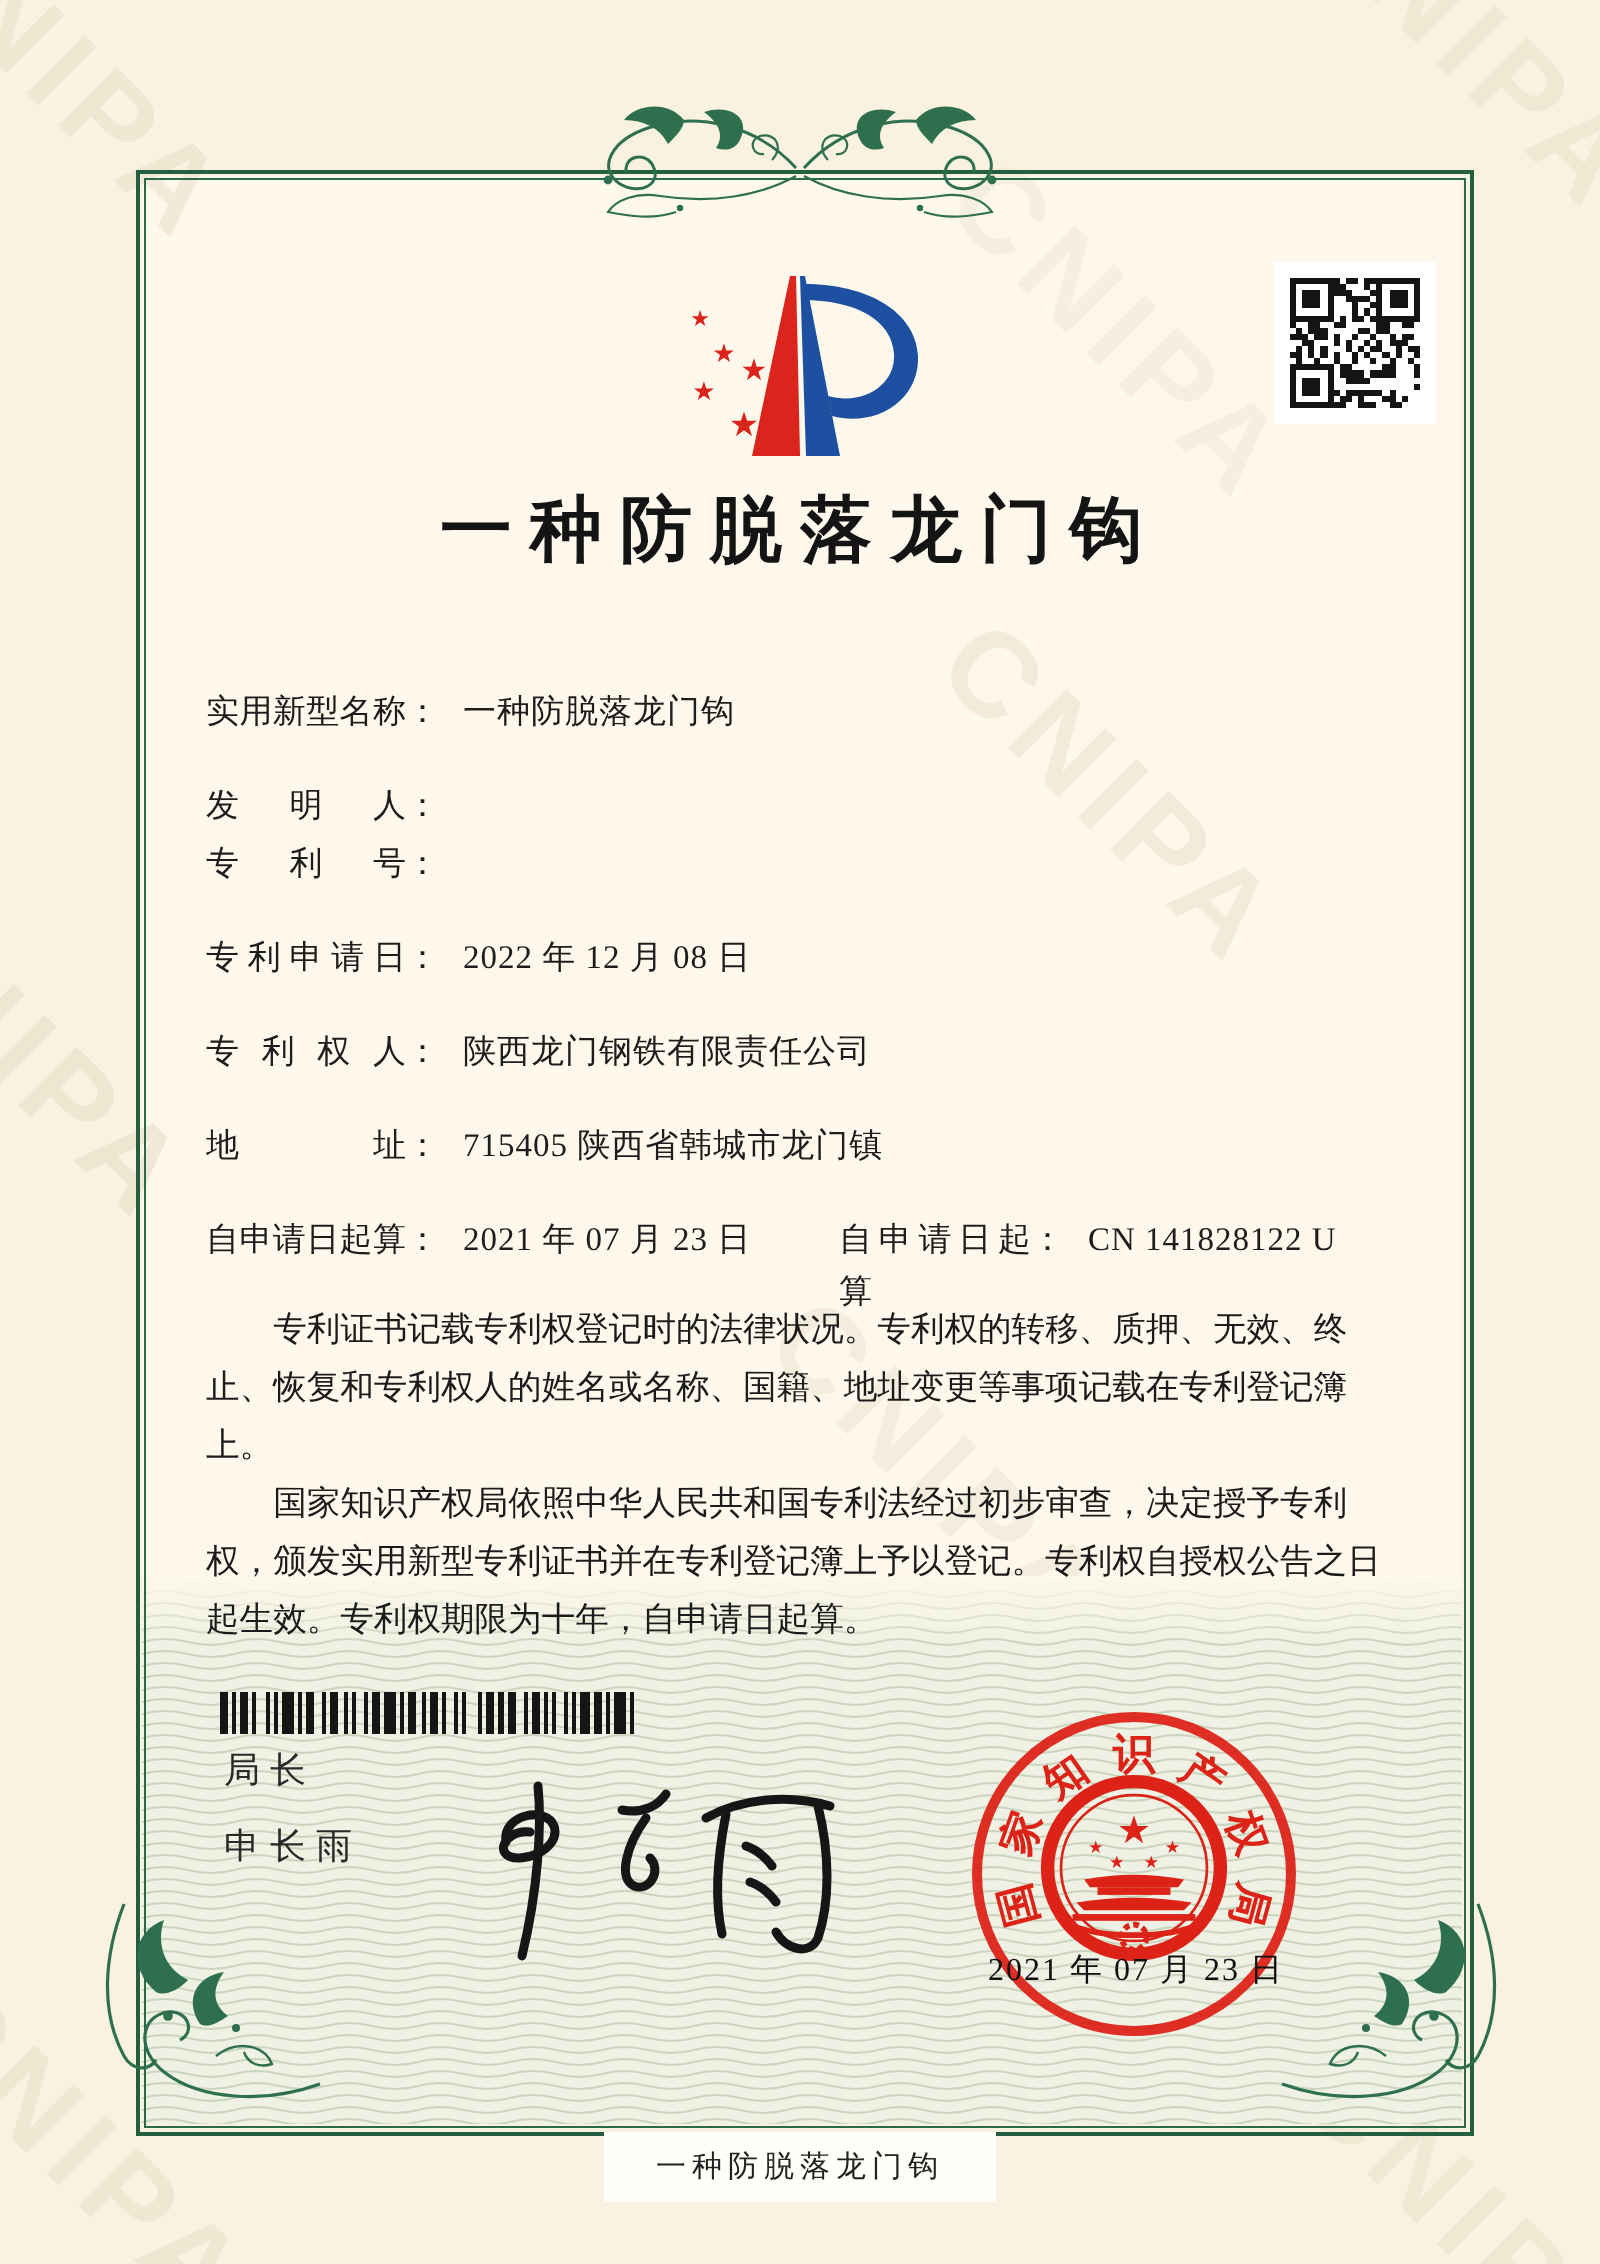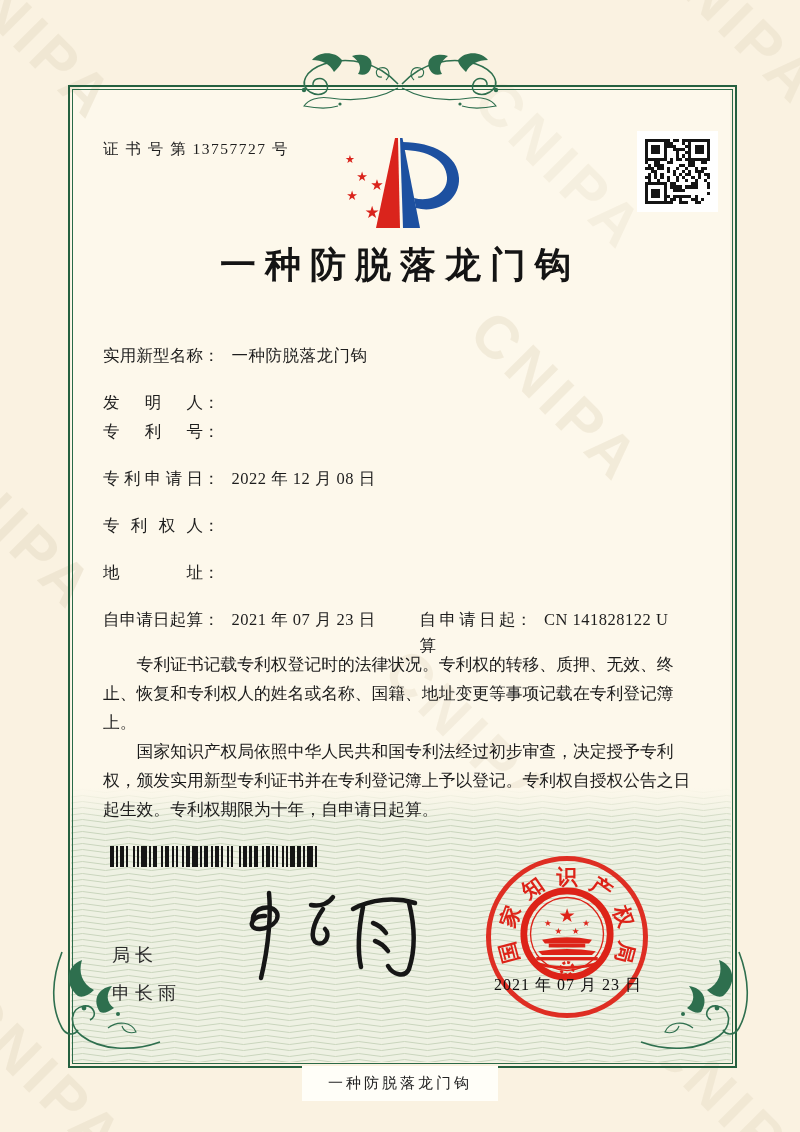--- a/index.html
+++ b/index.html
@@ -40,21 +40,21 @@
   .row.multi{margin-bottom:3px;}
   .row.multi .fvalue{white-space:pre-line;width:480px;line-height:23px;padding-top:2px;}
   .row.grant .fvalue{flex:0 0 182px;}
   .flabel2{flex:0 0 96px;text-align:justify;text-align-last:justify;margin-left:6px;}
   
   .paras{position:absolute;left:103px;top:650px;width:592px;}
   .paras p{margin:0;text-indent:2em;font-size:16.8px;line-height:29px;color:#1b1b1b;}
   
   .barcode{position:absolute;left:110px;top:846px;height:21px;display:flex;}
   .barcode div{height:100%;flex:none;}
-  .signer{position:absolute;left:112px;top:943px;font-family:Liberation Mono, monospace;
+  .signer{position:absolute;left:112px;top:873px;font-family:Liberation Mono, monospace;
       font-size:18px;letter-spacing:5px;color:#2a2a2a;}
   .signer div{margin-bottom:14px;}
   .signature{position:absolute;left:225px;top:883px;}
   .seal{position:absolute;left:486px;top:856px;width:162px;height:162px;z-index:5;}
   .seal-ringline{position:absolute;inset:0;border:5px solid #dd2318;border-radius:50%;opacity:.95;}
   .seal-char{position:absolute;left:50%;top:50%;font-size:21px;font-weight:700;color:#dd2318;}
   .emblem{position:absolute;left:33px;top:30px;}
   .seal-date{position:absolute;left:478px;top:975px;width:180px;text-align:center;z-index:6;
       font-size:16px;letter-spacing:1px;color:#101010;}
   .page-ind{position:absolute;left:0;right:0;top:1030px;text-align:center;font-size:13.5px;letter-spacing:2px;color:#333;}
@@ -122,21 +122,20 @@
     <path d="M30 46 C 16 34, 18 16, 34 10 C 30 22, 34 34, 46 40 C 40 46, 34 48, 30 46 Z" fill="#2e6f4e" stroke="none"></path>
     <path d="M52 62 C 44 50, 50 38, 64 36 C 58 44, 58 52, 66 58 C 60 62, 56 64, 52 62 Z" fill="#2e6f4e" stroke="none"></path>
     <path d="M60 78 C 70 70, 84 72, 88 82 C 82 84, 76 82, 74 76" stroke-width="1.2"></path>
     <circle cx="36" cy="58" r="2.4" fill="#2e6f4e" stroke="none"></circle>
     <circle cx="70" cy="64" r="2" fill="#2e6f4e" stroke="none"></circle>
   </g>
 </svg>
 
 <div class="content">
 
-  <div class="cert-no">证 书 号 第 13757727 号</div>
 
   <svg class="logo" width="132" height="102" viewBox="0 0 132 102">
     <polygon points="59,8 62,8 64,98 40,98" fill="#da241c"></polygon>
     <polygon points="64,8 66.5,8 84,98 67,98" fill="#1d50a0"></polygon>
     <path d="M66 12 C 98 12 122 26 123 48 C 124 70 102 84 80 78 L78 68 C 96 73 112 62 111 47 C 110 30 92 20 65 20 Z" fill="#1d50a0"></path>
     <g fill="#da241c" text-anchor="middle" font-family="'DejaVu Sans',sans-serif">
       <text x="14" y="33" font-size="11">★</text>
       <text x="26" y="51" font-size="13">★</text>
       <text x="41" y="60" font-size="15">★</text>
       <text x="16" y="70" font-size="13">★</text>
@@ -607,24 +606,26 @@
         <span class="colon">：</span>
     </div>
     <div class="row">
       <span class="flabel">专利申请日</span>
         <span class="colon">：</span>
       <span class="fvalue">2022 年 12 月 08 日</span>
     </div>
     <div class="row">
       <span class="flabel">专利权人</span>
         <span class="colon">：</span>
+      <span class="fvalue">陕西龙门钢铁有限责任公司</span>
     </div>
     <div class="row">
       <span class="flabel">地址</span>
         <span class="colon">：</span>
+      <span class="fvalue">715405 陕西省韩城市龙门镇</span>
     </div>
     <div class="row grant">
       <span class="flabel">自申请日起算</span>
         <span class="colon">：</span>
       <span class="fvalue">2021 年 07 月 23 日</span>
       <span class="flabel2">自申请日起算</span>
         <span class="colon">：</span>
       <span class="fvalue">CN 141828122 U</span>
     </div>
   </div>

